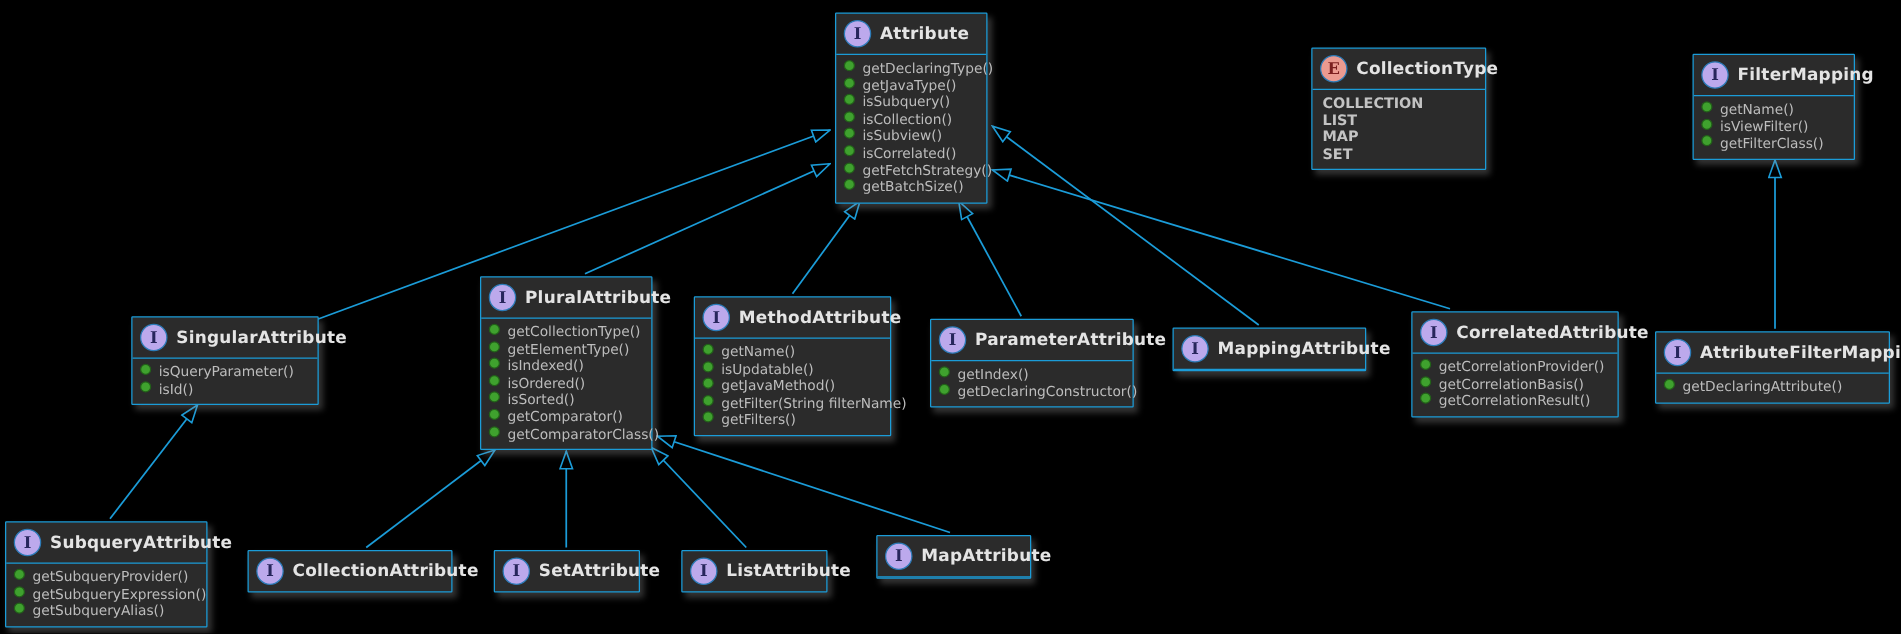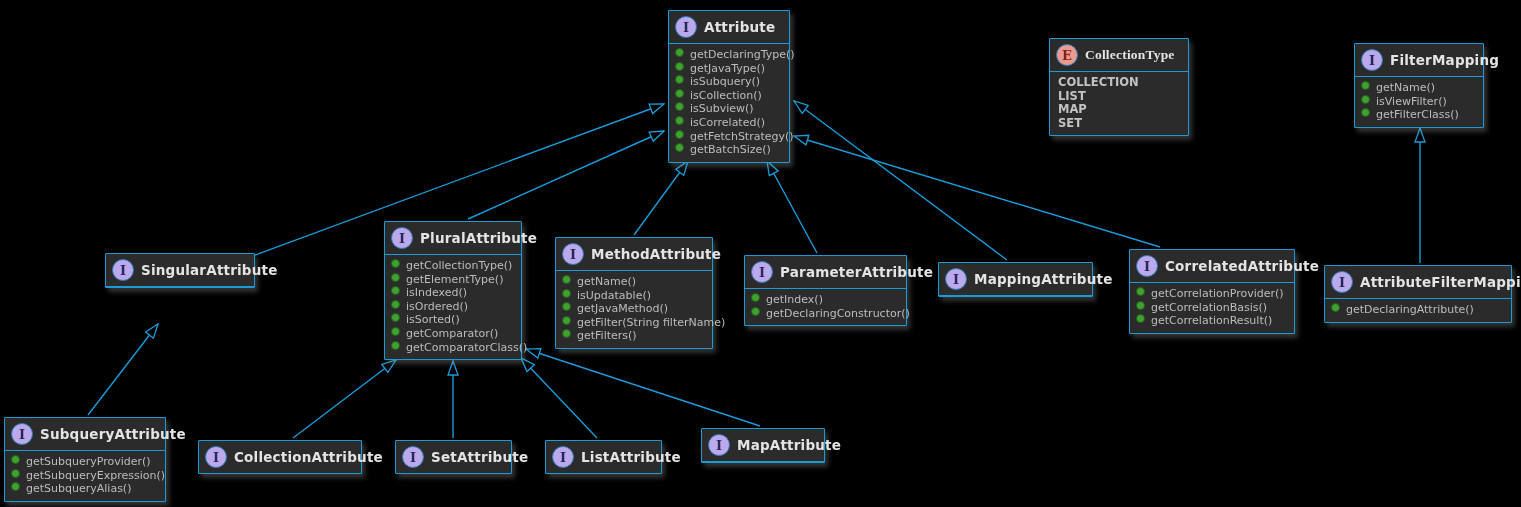--- a/index.html
+++ b/index.html
@@ -22,21 +22,21 @@
     width:20px; height:20px; border-radius:50%; flex:0 0 auto;
     display:flex; align-items:center; justify-content:center;
     font-family:"DejaVu Serif", serif; font-weight:bold; font-size:13px; line-height:1;
   }
   .circ.interface { background:#bca9ec; color:#27265c; border:1.5px solid #2c7bb8; }
   .circ.enum      { background:#eb9a90; color:#7c1f1f; border:1.5px solid #2c7bb8; }
   .title-text {
     font-weight:bold; font-size:13.5px; color:#e4e4e4;
     white-space:nowrap; letter-spacing:0.2px;
   }
-  .uml-box.enum-kind .title-text { font-style:normal;font-family:Liberation Serif, serif; }
+  .uml-box.enum-kind .title-text { font-style:normal; }
   .members { padding:4px 6px 5px 6px; }
   .member {
     display:flex; align-items:flex-start; gap:6px;
     font-size:11px; line-height:13.6px; white-space:nowrap; color:#bdbdbd;
   }
   .member .bullet {
     width:7px; height:7px; border-radius:50%; flex:0 0 auto;
     background:#3fa12e; border:1px solid #226119;
   }
   .members.plain .member { padding-left:2px; color:#c3c3c3; font-size:11.5px;font-weight:bold; }
@@ -149,20 +149,30 @@
           <span>getFilterClass()</span>
         </div>
       </div>
   </div>
 
   <div class="uml-box" style="left:105px; top:253px; width:150px;">
     <div class="uml-title">
       <span class="circ interface">I</span>
       <span class="title-text">SingularAttribute</span>
     </div>
+    <div class="members">
+        <div class="member">
+          <span class="bullet"></span>
+          <span>isQueryParameter()</span>
+        </div>
+        <div class="member">
+          <span class="bullet"></span>
+          <span>isId()</span>
+        </div>
+      </div>
   </div>
 
   <div class="uml-box" style="left:384px; top:221px; width:138px;">
     <div class="uml-title">
       <span class="circ interface">I</span>
       <span class="title-text">PluralAttribute</span>
     </div>
     <div class="members">
         <div class="member">
           <span class="bullet"></span>

